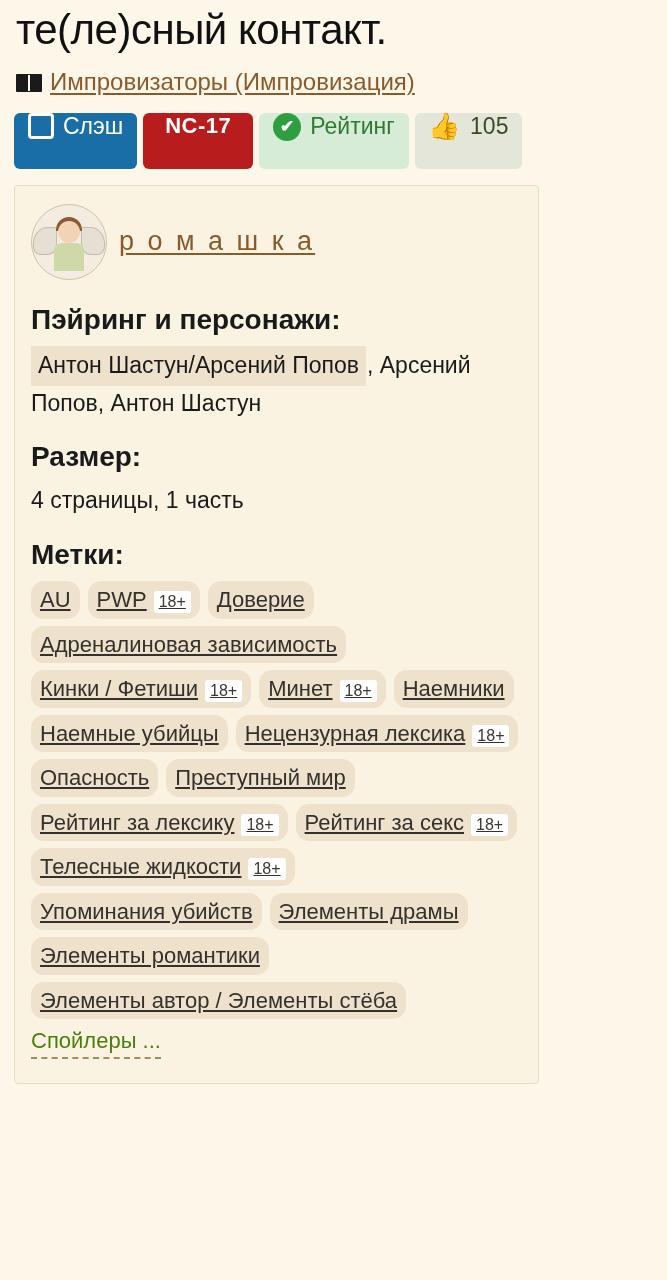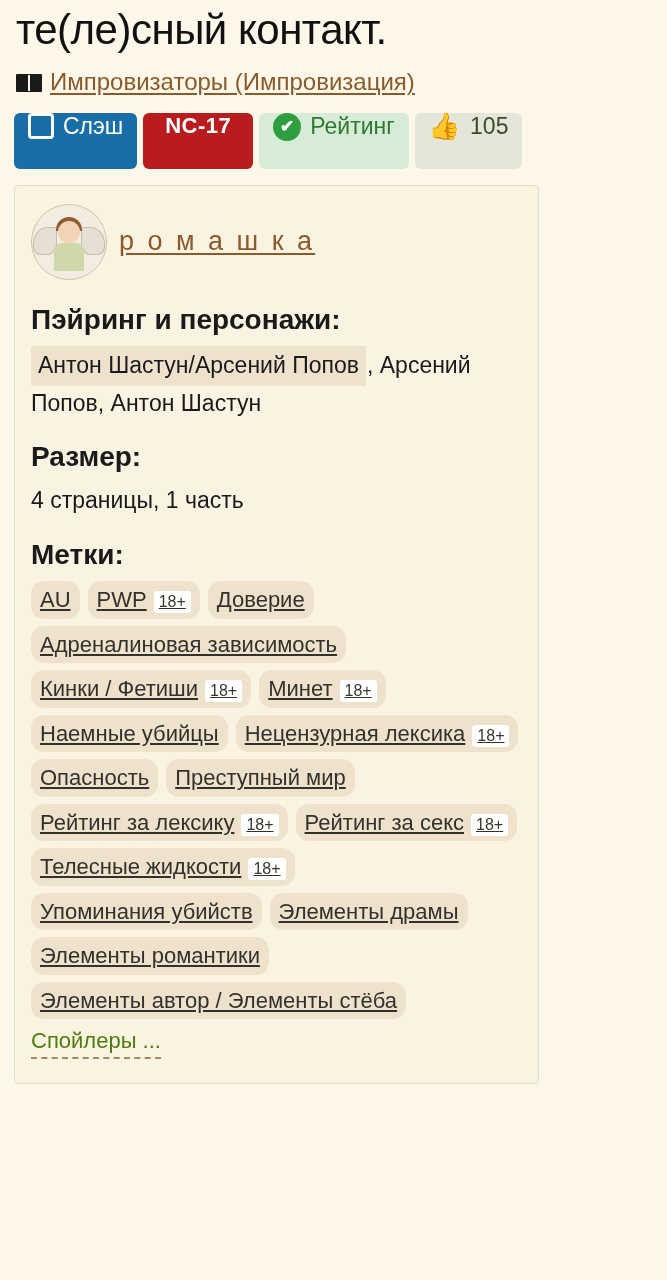--- a/index.html
+++ b/index.html
@@ -311,20 +311,23 @@
         </a>
         <a class="tag" href="#">
           <span>Кинки / Фетиши</span>
           <span class="age">18+</span>
         </a>
         <a class="tag" href="#">
           <span>Минет</span>
           <span class="age">18+</span>
         </a>
         <a class="tag" href="#">
+          <span>Наемники</span>
+        </a>
+        <a class="tag" href="#">
           <span>Наемные убийцы</span>
         </a>
         <a class="tag" href="#">
           <span>Нецензурная лексика</span>
           <span class="age">18+</span>
         </a>
         <a class="tag" href="#">
           <span>Опасность</span>
         </a>
         <a class="tag" href="#">

